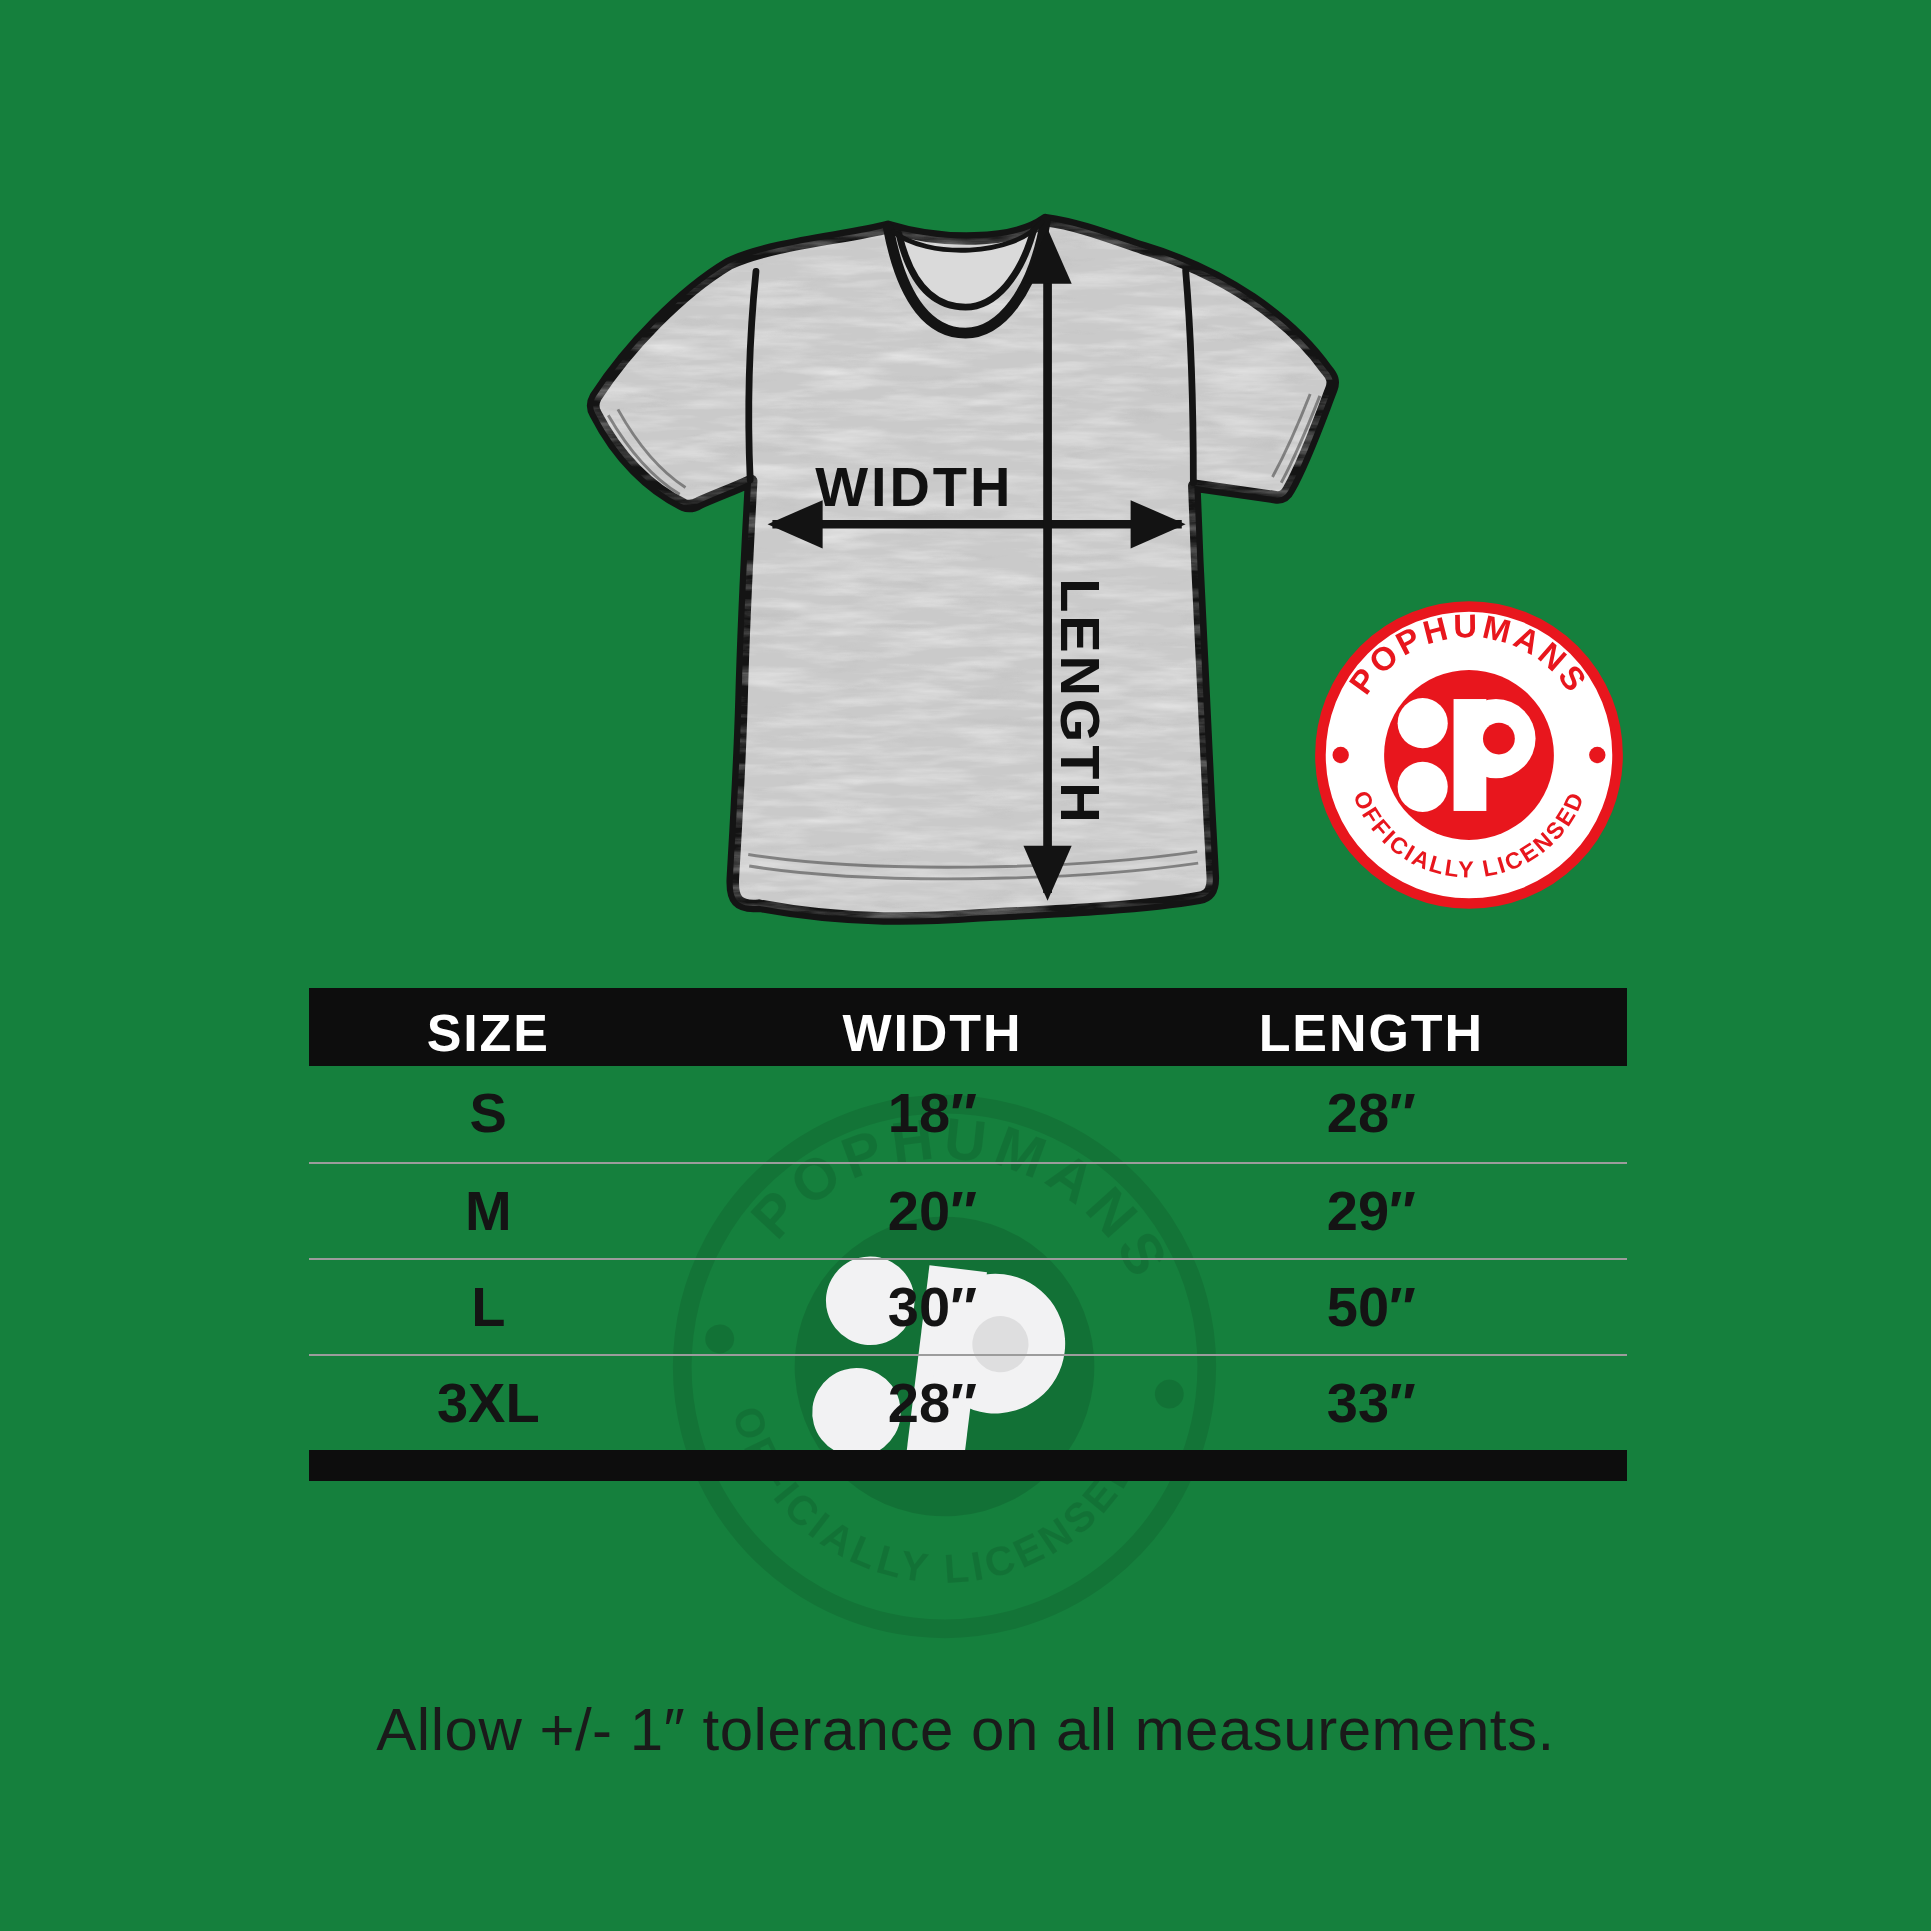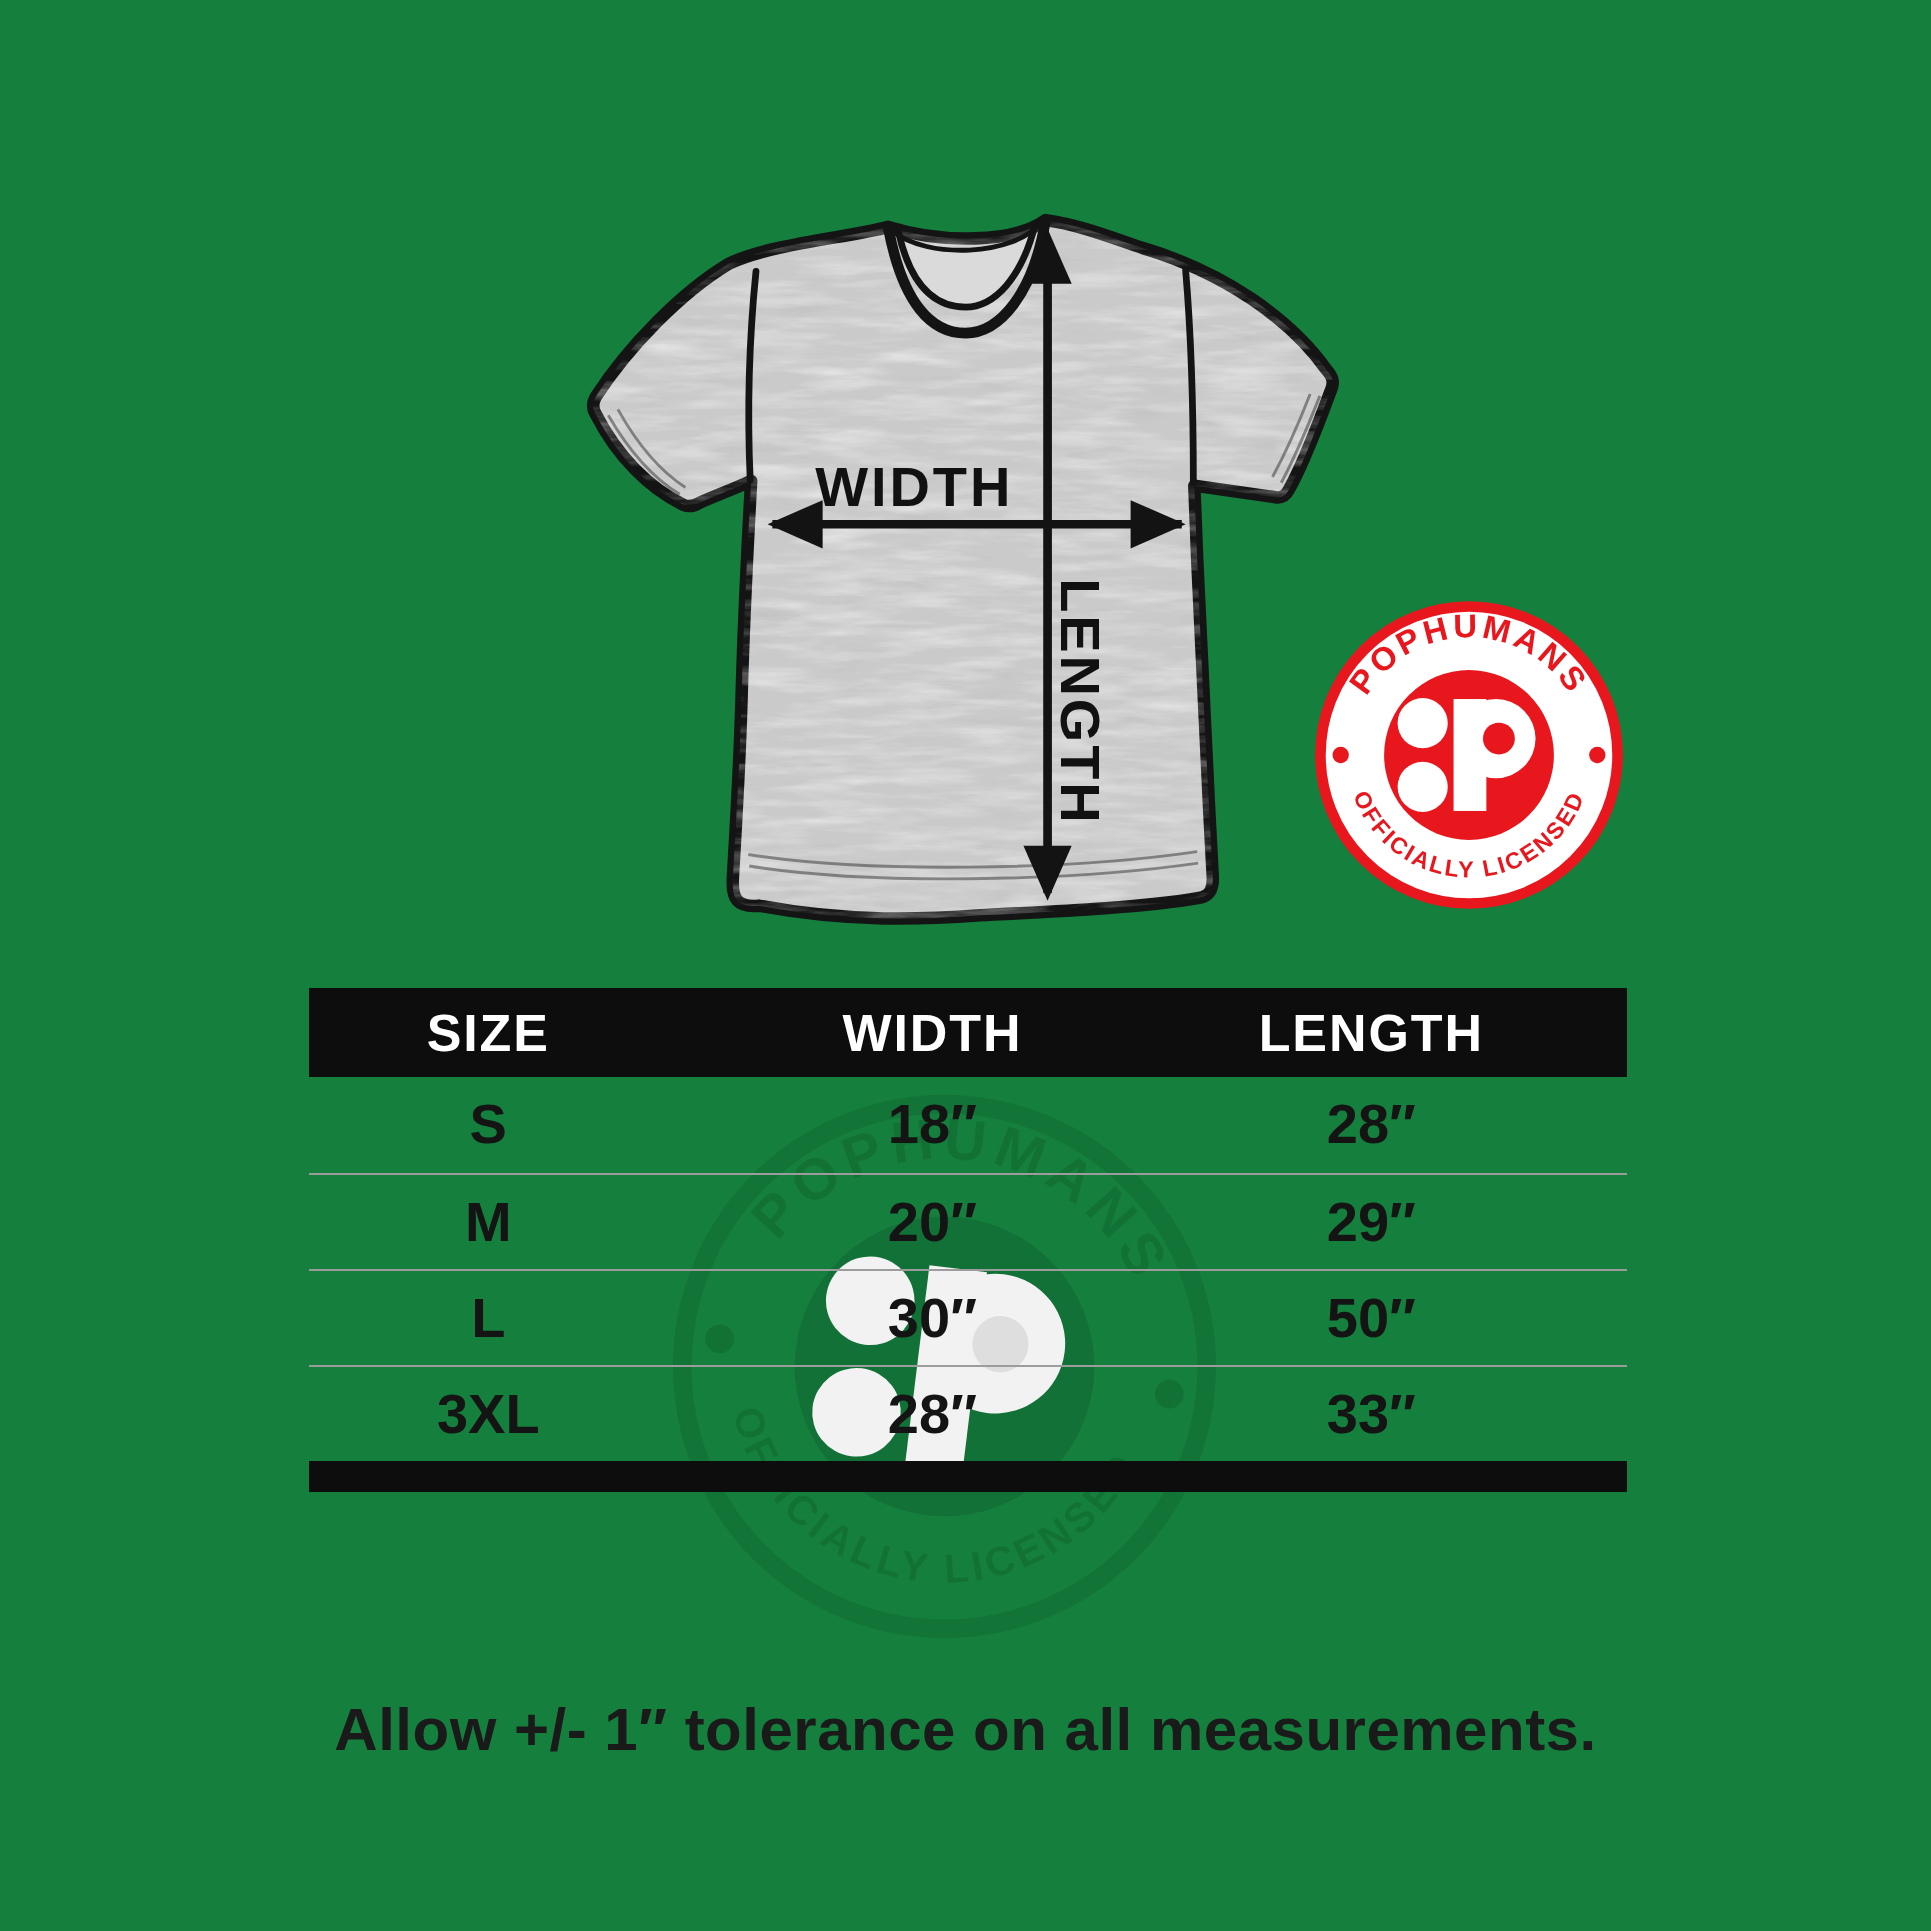--- a/index.html
+++ b/index.html
@@ -25,34 +25,34 @@
   .badge-wm .side-dot{fill:rgba(0,0,0,0.105);}
   .badge-wm .disc{fill:rgba(0,0,0,0.115);}
   .badge-wm .mark{fill:#f2f2f3;}
   .badge-wm .hole{fill:#dededf;}
 
   .arc-top{font-size:34px;letter-spacing:4px;}
   .arc-bottom{font-size:24px;letter-spacing:2.5px;}
 
   
   .size-table{position:absolute;left:309px;top:988px;width:1318px;}
-  .thead{position:relative;height:89px;background:#0d0d0d;}
+  .thead{position:relative;height:78px;background:#0d0d0d;}
   .thead .cell{color:#ffffff;font-size:52px;font-weight:bold;letter-spacing:1.9px;line-height:91px;}
   .trow{position:relative;height:96px;box-sizing:border-box;}
   .trow + .trow{border-top:2.9px solid #9c9c9c;}
   .trow .cell{color:#141414;font-size:56px;font-weight:bold;line-height:93px;}
   .cell{position:absolute;top:0;transform:translateX(-50%);white-space:nowrap;}
   .c1{left:13.6%;}
   .c2{left:47.3%;}
   .c3{left:80.6%;}
   .bottom-bar{height:31px;background:#0d0d0d;}
 
   .note{
     position:absolute;left:0;top:1695px;width:1931px;text-align:center;
-    font-size:60px;font-weight:bold;color:#1a1a1a;letter-spacing:0.5px;
+    font-size:60px;font-weight:normal;color:#1a1a1a;letter-spacing:0.5px;
   }
 
   
   .measure-label{font-size:58px;font-weight:bold;letter-spacing:3px;fill:#111111;}
 </style>
 </head>
 <body>
 
 <div class="canvas">
 

